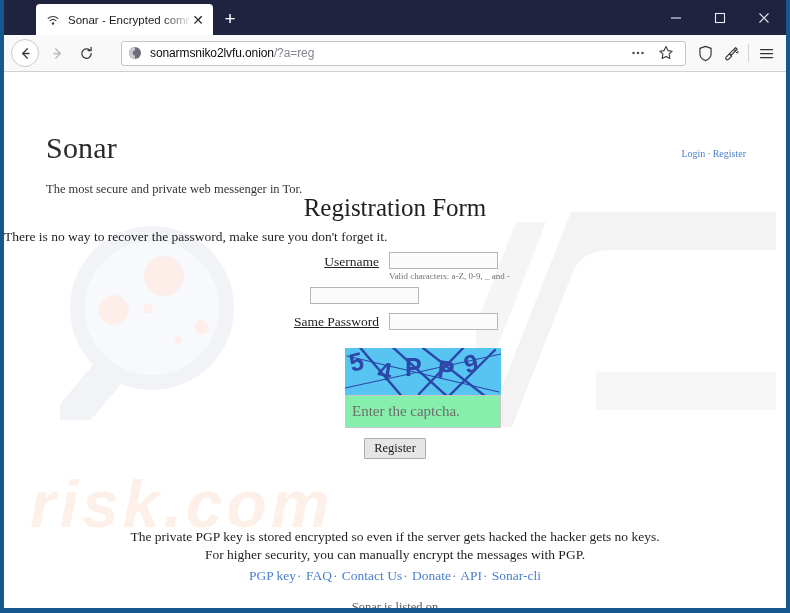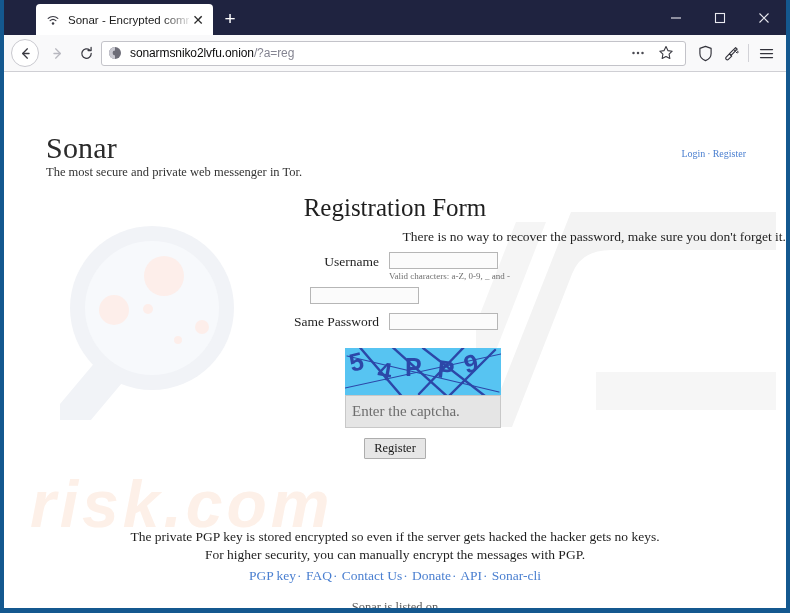--- a/index.html
+++ b/index.html
@@ -118,21 +118,21 @@
     border: 1px solid #c9c9cf;
     border-radius: 50%;
     width: 26px; height: 26px;
     background: #fff;
     margin-right: 4px;
   }
   .navbtn svg { display: block; }
   .urlbar {
     flex: 1 1 auto;
     height: 25px;
-    margin: 0 6px 0 0;
+    margin: 0 6px 0 20px;
     background: #ffffff;
     border: 1px solid #c3c3c9;
     border-radius: 3px;
     display: flex;
     align-items: center;
     padding: 0 6px;
     box-sizing: border-box;
   }
   .onion-ic {
     width: 14px; height: 14px;
@@ -205,21 +205,21 @@
   }
   .brand-name {
     font-size: 30px;
     color: #2b2b2b;
     line-height: 1.05;
     letter-spacing: 0.2px;
   }
   .brand-tag {
     font-size: 12.5px;
     color: #333333;
-    margin-top: 1px;
+    margin-top: 18px;
   }
   .topnav {
     position: absolute;
     right: 40px; top: 76px;
     font-size: 10px;
     color: #4a7fd0;
   }
   .topnav a {
     color: #4a7fd0;
     text-decoration: none;
@@ -230,41 +230,42 @@
     position: absolute;
     left: 0; right: 0; top: 110px;
     text-align: center;
     font-size: 25px;
     color: #1f1f1f;
     margin-top: 12px;
   }
   .notice {
     position: absolute;
     left: 0; right: 0; top: 157px;
-    text-align: right;
+    text-align: left;
     font-size: 13.5px;
     color: #1f1f1f;
   }
 
   .form {
     position: absolute;
     left: 0; right: 0; top: 180px;
   }
   .frow {
     display: flex;
     align-items: flex-start;
     justify-content: center;
   }
   .flabel {
     width: 158px;
     text-align: right;
     padding-right: 10px;
     font-size: 13.5px;
     color: #1f1f1f;
     box-sizing: border-box;
+    text-decoration: underline;
   }
   .ffield { width: 170px; }
   .tinput {
     width: 109px;
     height: 17px;
     border: 1px solid #b6b6b6;
     background: #fbfbfb;
     box-sizing: border-box;
     display: block;
     font-family: "Liberation Serif", serif;
@@ -287,21 +288,21 @@
     width: 156px;
     height: 47px;
     background: #57c4f2;
     position: relative;
     overflow: hidden;
   }
   .captcha-input {
     width: 156px;
     height: 33px;
     border: 1px solid #c8c8c8;
-    background: #e5e5e5;
+    background: #86efac;
     box-sizing: border-box;
     font-family: "Liberation Serif", serif;
     font-size: 15px;
     color: #6d6d6d;
     padding: 0 6px;
     display: block;
   }
   .captcha-input::placeholder { color: #6d6d6d; opacity: 1; }
 
   .regbtn-wrap {

